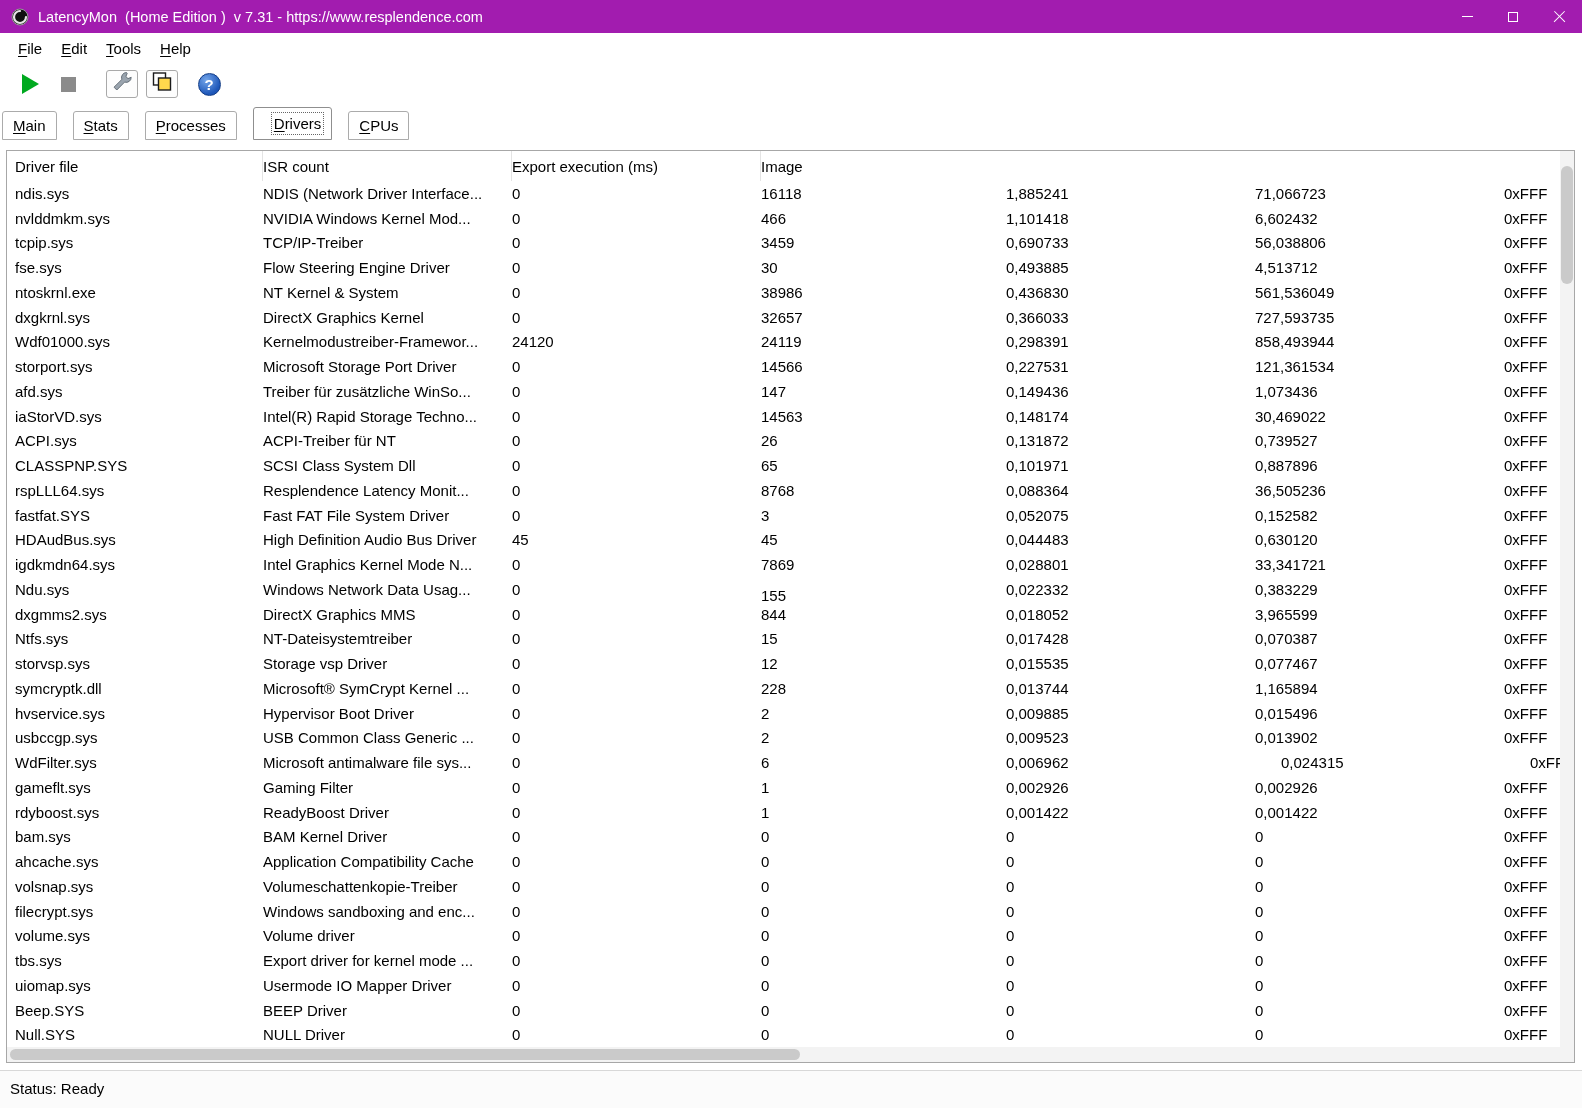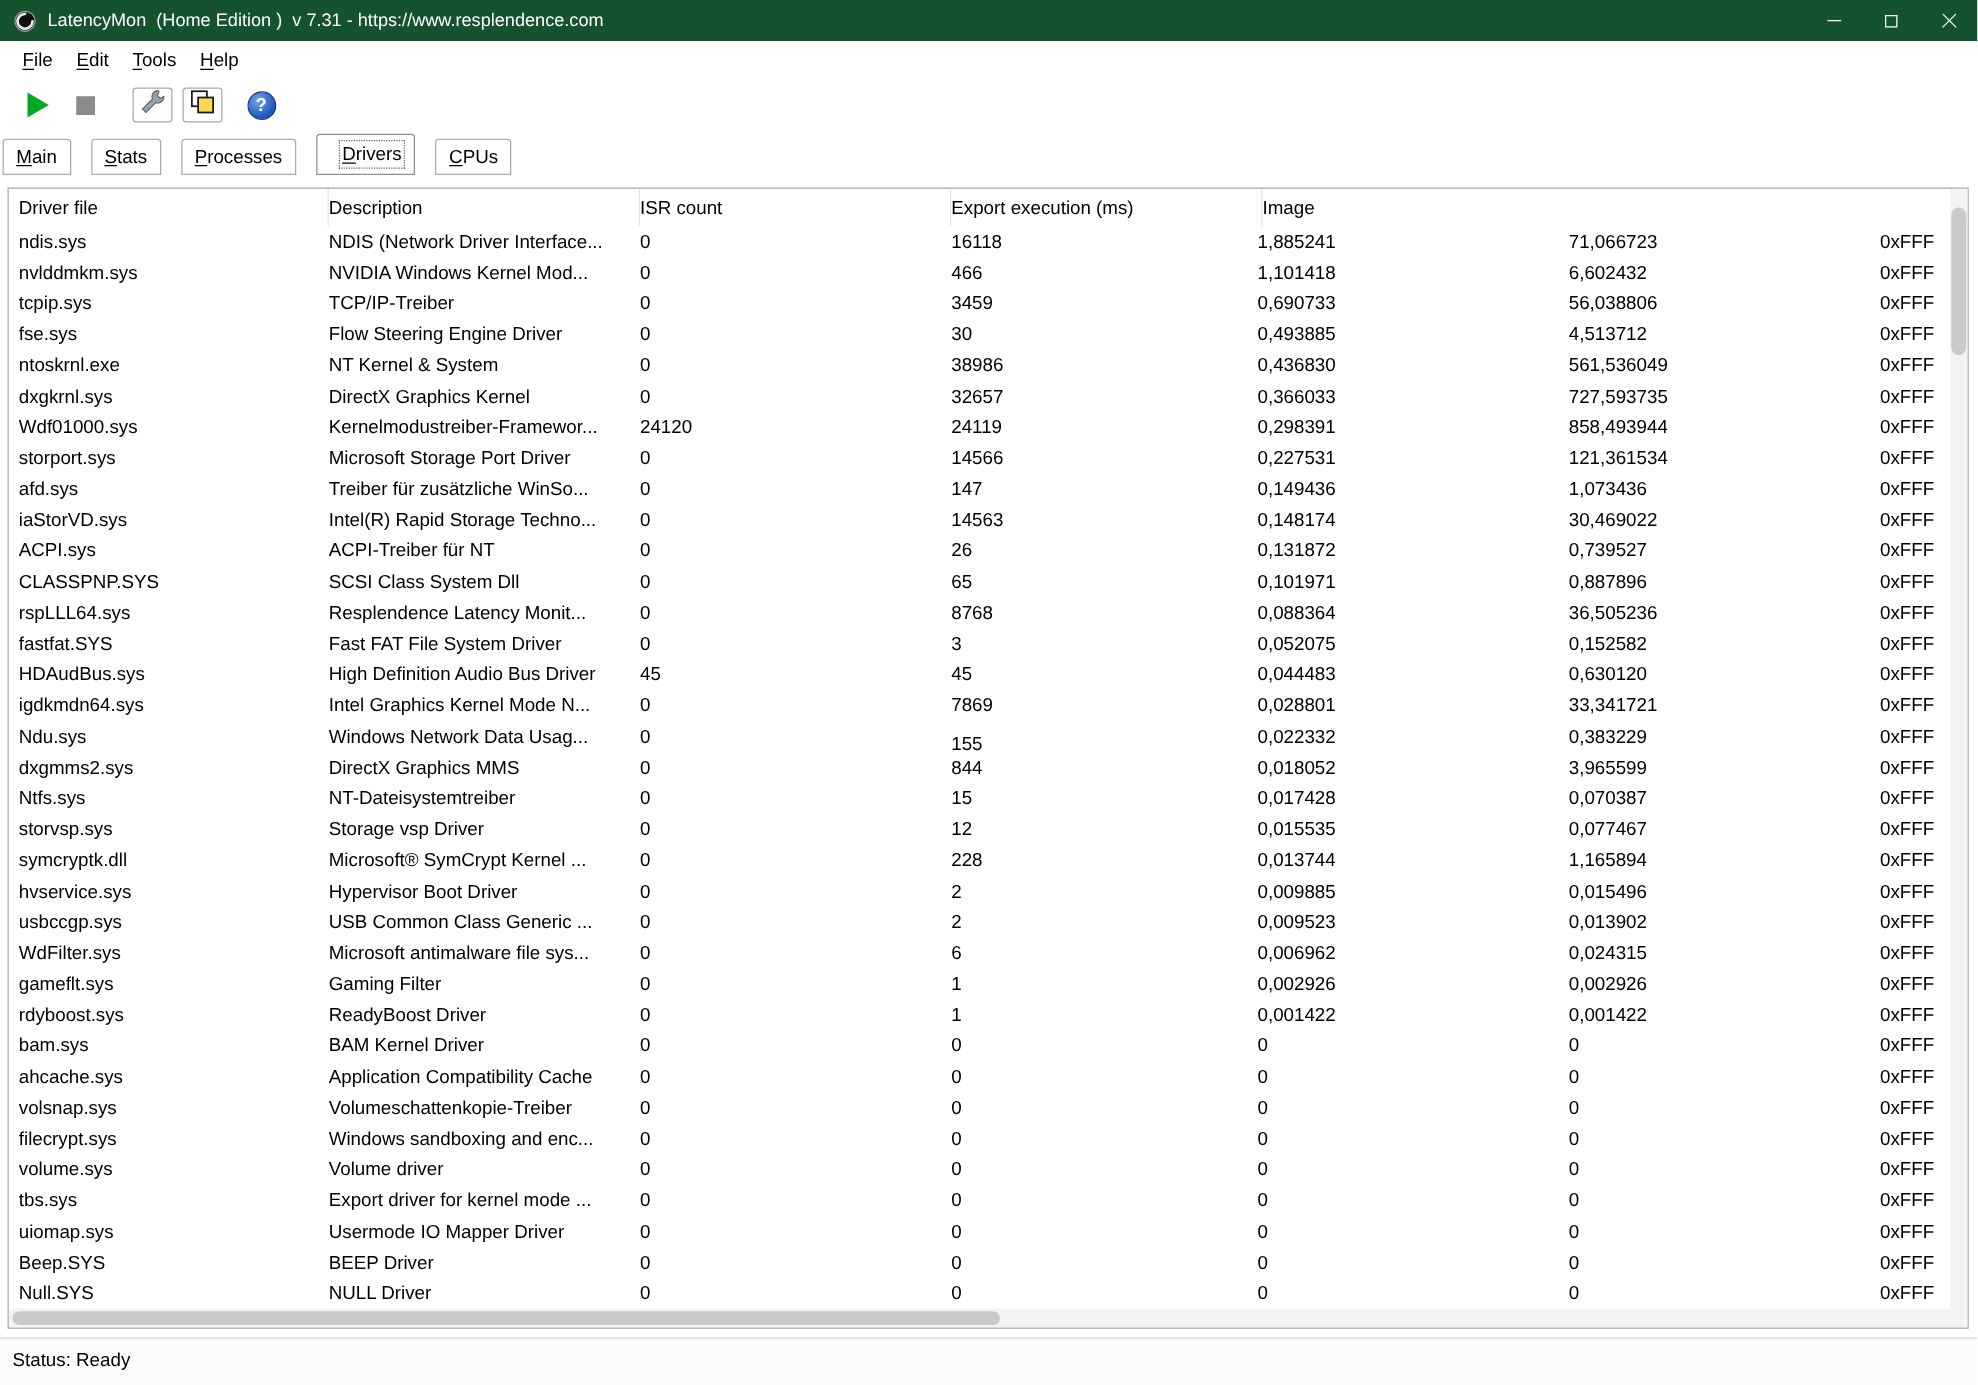--- a/index.html
+++ b/index.html
@@ -8,21 +8,21 @@
     font-family: "Liberation Sans", "DejaVu Sans", sans-serif;
     background: #ffffff;
     overflow: hidden;
     position: relative;
     color: #000;
   }
 
   
   .titlebar {
     position: absolute; left: 0; top: 0; width: 100%; height: 33px;
-    background: #14532d; color: #fff;
+    background: #a21caf; color: #fff;
     display: flex; align-items: center;
   }
   .app-icon { margin-left: 11px; width: 18px; height: 18px; flex: 0 0 auto; }
   .title-text { margin-left: 9px; font-size: 14.5px; white-space: pre; }
   .win-controls { margin-left: auto; display: flex; height: 100%; }
   .win-btn { width: 46px; height: 100%; display: flex; align-items: center; justify-content: center; cursor: default; }
   .min-glyph { width: 11px; height: 1.5px; background: #fff; }
   .max-glyph { width: 10px; height: 10px; border: 1.2px solid #fff; }
   .close-glyph { position: relative; width: 13px; height: 13px; }
   .close-glyph::before, .close-glyph::after {
@@ -191,21 +191,20 @@
       <span class="tab-label"><span><u>D</u>rivers</span></span>
     </div>
     <div class="tab">
       <span class="tab-label"><span><u>C</u>PUs</span></span>
     </div>
   </div>
 
 <div class="table-container">
   <div class="table-header">
       <div class="hcell" style="width: 248px;">Driver file</div>
-      <div class="hcell" style="width: 249px;">Description</div>
       <div class="hcell" style="width: 249px;">ISR count</div>
       <div class="hcell" style="width: 249px;">Export execution (ms)</div>
       <div class="hcell" style="width: 60px;">Image</div>
     </div>
   <div class="table-body">
       <div class="trow">
         <div class="tcell" style="width: 248px;">ndis.sys</div>
         <div class="tcell" style="width: 249px;">NDIS (Network Driver Interface...</div>
         <div class="tcell" style="width: 249px;">0</div>
         <div class="tcell" style="width: 245px;">16118</div>
@@ -410,21 +409,21 @@
         <div class="tcell" style="width: 249px;">0,009523</div>
         <div class="tcell" style="width: 249px;">0,013902</div>
         <div class="tcell" style="width: 60px;">0xFFF</div>
       </div>
       <div class="trow">
         <div class="tcell" style="width: 248px;">WdFilter.sys</div>
         <div class="tcell" style="width: 249px;">Microsoft antimalware file sys...</div>
         <div class="tcell" style="width: 249px;">0</div>
         <div class="tcell" style="width: 245px;">6</div>
         <div class="tcell" style="width: 249px;">0,006962</div>
-        <div class="tcell" style="width: 249px;">0,024315</div>
+        <div class="tcell" style="width: 249px; margin-left: 26px;">0,024315</div>
         <div class="tcell" style="width: 60px;">0xFFF</div>
       </div>
       <div class="trow">
         <div class="tcell" style="width: 248px;">gameflt.sys</div>
         <div class="tcell" style="width: 249px;">Gaming Filter</div>
         <div class="tcell" style="width: 249px;">0</div>
         <div class="tcell" style="width: 245px;">1</div>
         <div class="tcell" style="width: 249px;">0,002926</div>
         <div class="tcell" style="width: 249px;">0,002926</div>
         <div class="tcell" style="width: 60px;">0xFFF</div>

